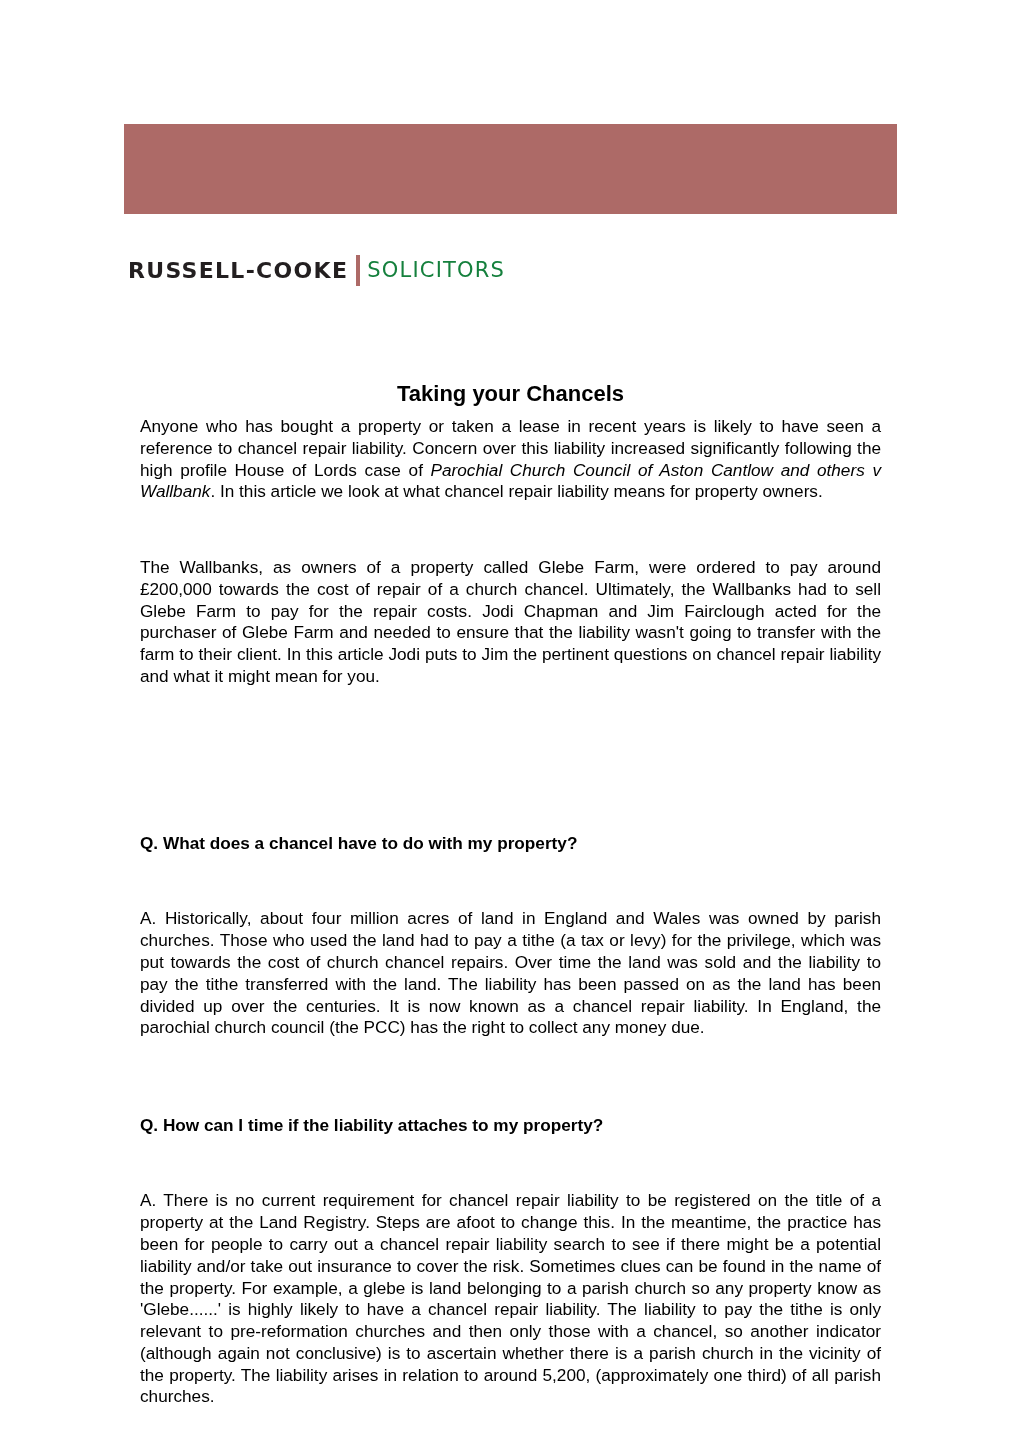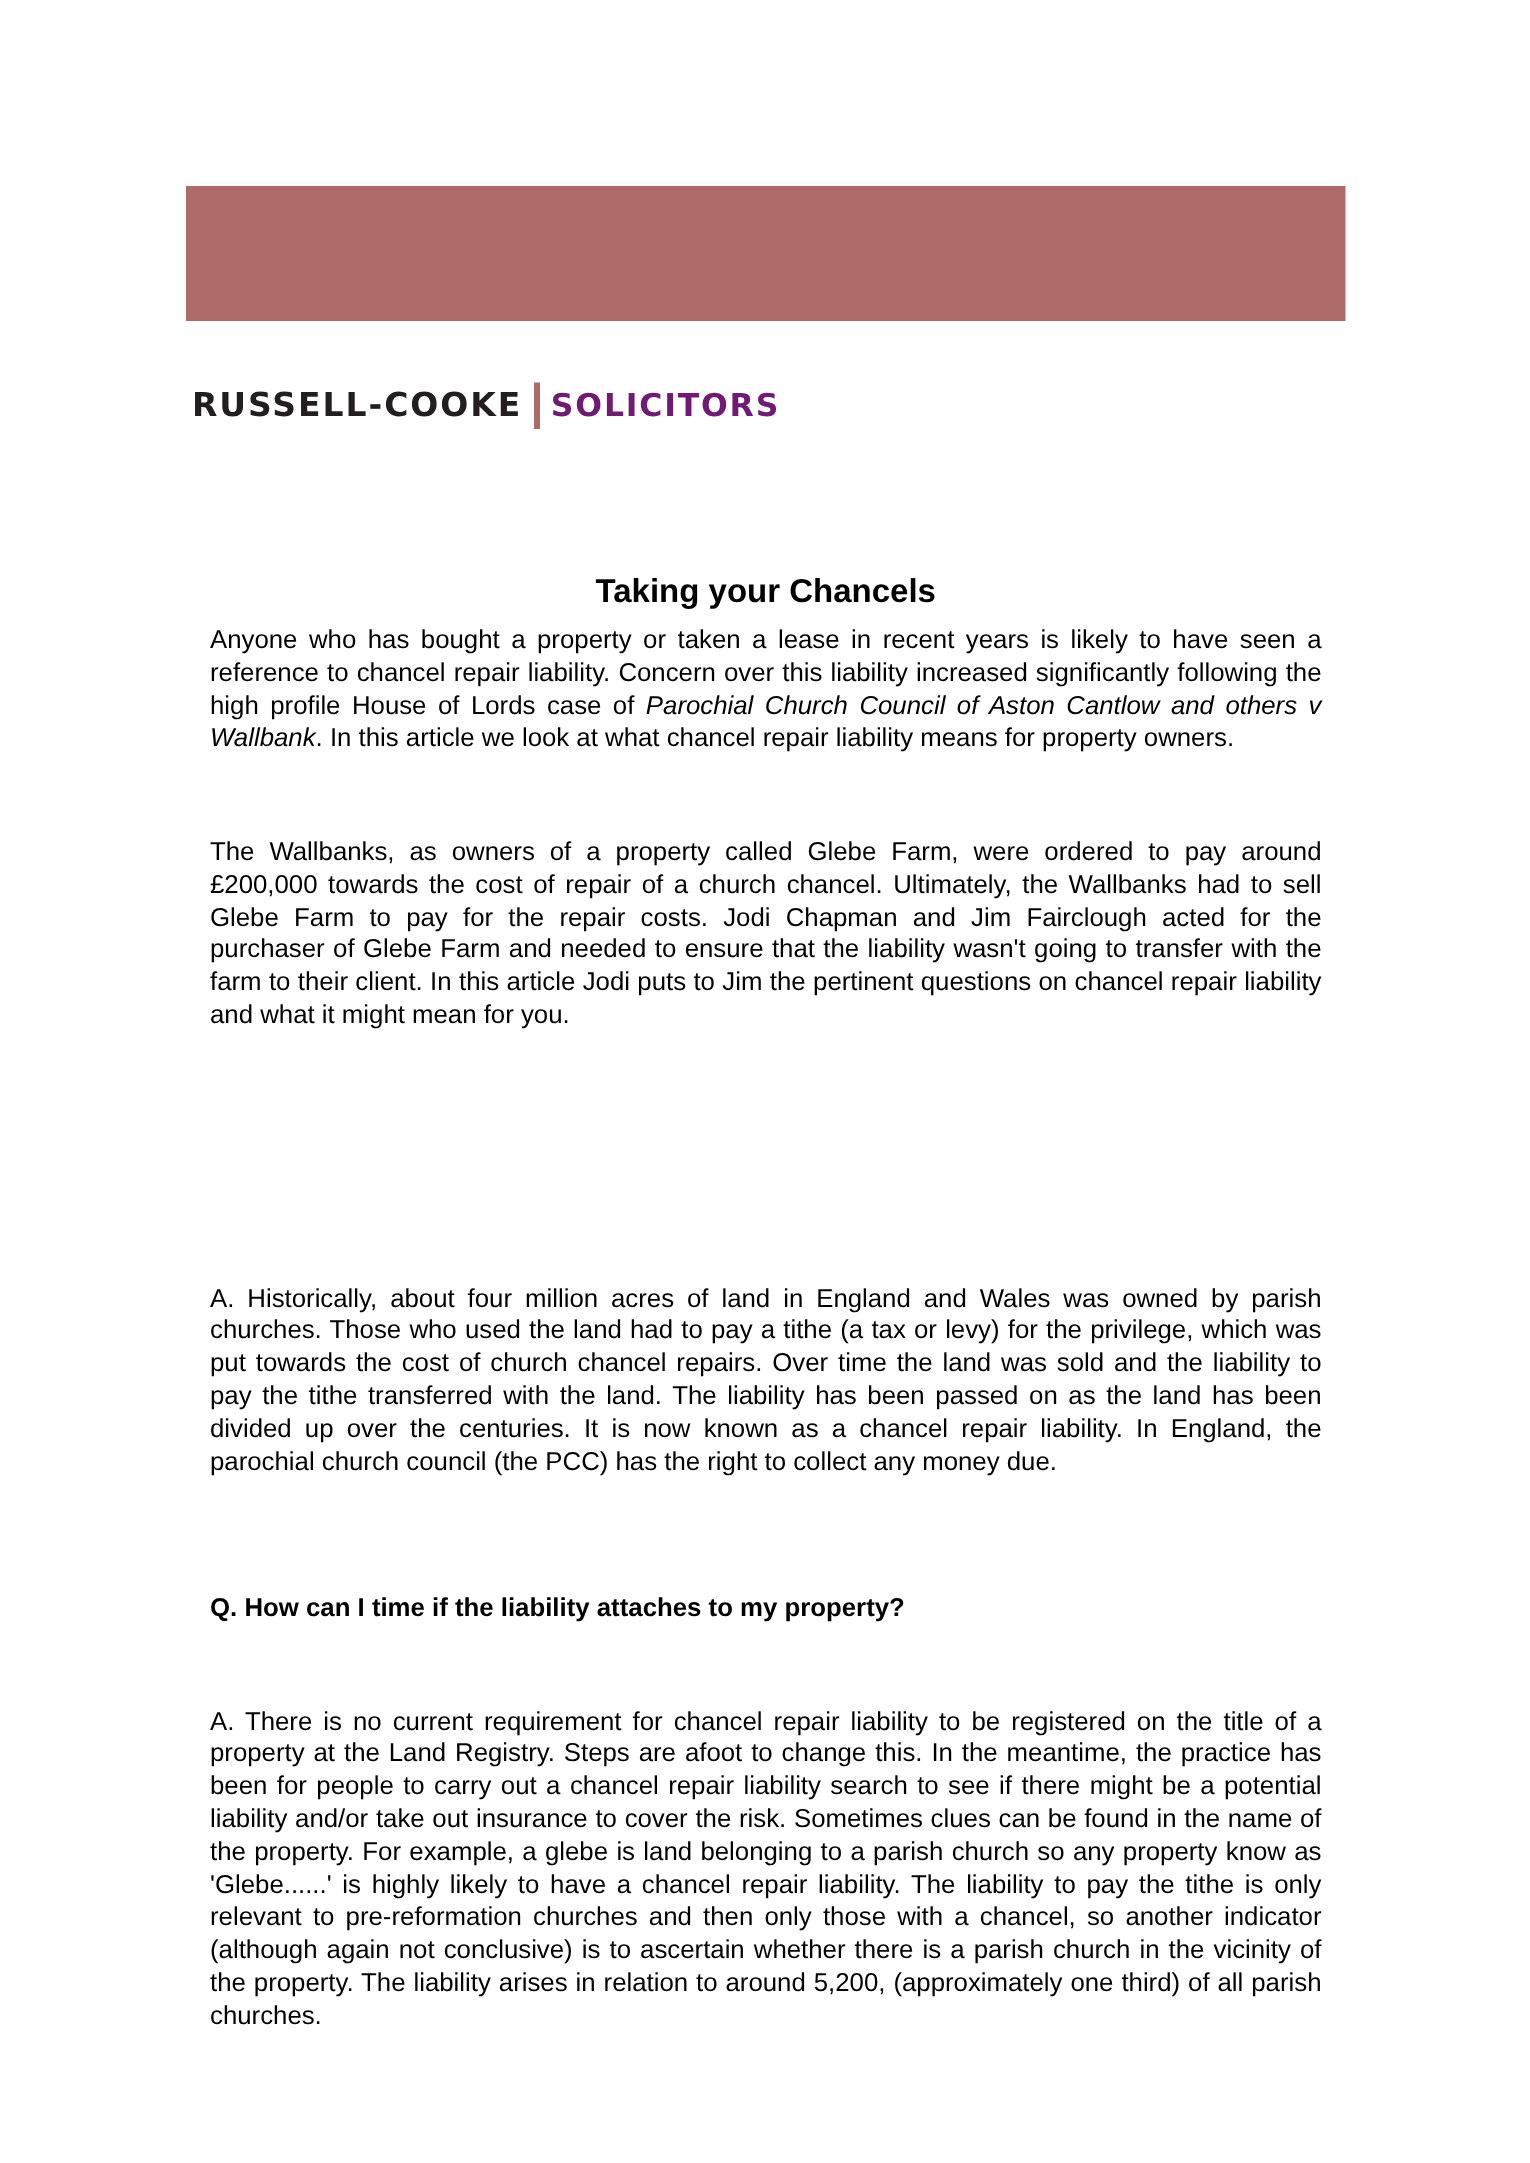--- a/index.html
+++ b/index.html
@@ -47,24 +47,24 @@
     }
     .logo-divider {
       display: inline-block;
       width: 4px;
       height: 31px;
       background: #ad6a67;
       margin: 0 7px 0 8px;
     }
     .logo-secondary {
       font-family: "DejaVu Sans", sans-serif;
-      font-weight: bold;
+      font-weight: normal;
       font-size: 21px;
       letter-spacing: 1.2px;
-      color: #701a75;
+      color: #15803d;
     }
     .title {
       position: absolute;
       left: 0;
       top: 364px;
       width: 773px;
       text-align: center;
       font-weight: bold;
       font-size: 22px;
       line-height: 30px;
@@ -112,20 +112,21 @@
     <p>The Wallbanks, as owners of a property called Glebe Farm, were ordered to pay around £200,000 towards the cost of repair of a church chancel. Ultimately, the Wallbanks had to sell Glebe Farm to pay for the repair costs. Jodi Chapman and Jim Fairclough acted for the purchaser of Glebe Farm and needed to ensure that the liability wasn't going to transfer with the farm to their client. In this article Jodi puts to Jim the pertinent questions on chancel repair liability and what it might mean for you.</p>
 
     <div class="gap-2"></div>
     <div style="height:4px"></div>
 
     <div class="gap-1"></div>
 
     <div class="gap-2"></div>
     <div style="height:0px"></div>
 
+    <p class="q">Q. What does a chancel have to do with my property?</p>
     <div class="gap-1"></div>
     <p>A. Historically, about four million acres of land in England and Wales was owned by parish churches. Those who used the land had to pay a tithe (a tax or levy) for the privilege, which was put towards the cost of church chancel repairs. Over time the land was sold and the liability to pay the tithe transferred with the land. The liability has been passed on as the land has been divided up over the centuries. It is now known as a chancel repair liability. In England, the parochial church council (the PCC) has the right to collect any money due.</p>
 
     <div class="gap-2"></div>
 
     <p class="q">Q. How can I time if the liability attaches to my property?</p>
     <div class="gap-1"></div>
     <p>A. There is no current requirement for chancel repair liability to be registered on the title of a property at the Land Registry. Steps are afoot to change this. In the meantime, the practice has been for people to carry out a chancel repair liability search to see if there might be a potential liability and/or take out insurance to cover the risk. Sometimes clues can be found in the name of the property. For example, a glebe is land belonging to a parish church so any property know as 'Glebe......' is highly likely to have a chancel repair liability. The liability to pay the tithe is only relevant to pre-reformation churches and then only those with a chancel, so another indicator (although again not conclusive) is to ascertain whether there is a parish church in the vicinity of the property. The liability arises in relation to around 5,200, (approximately one third) of all parish churches.</p>
 
   </div>

